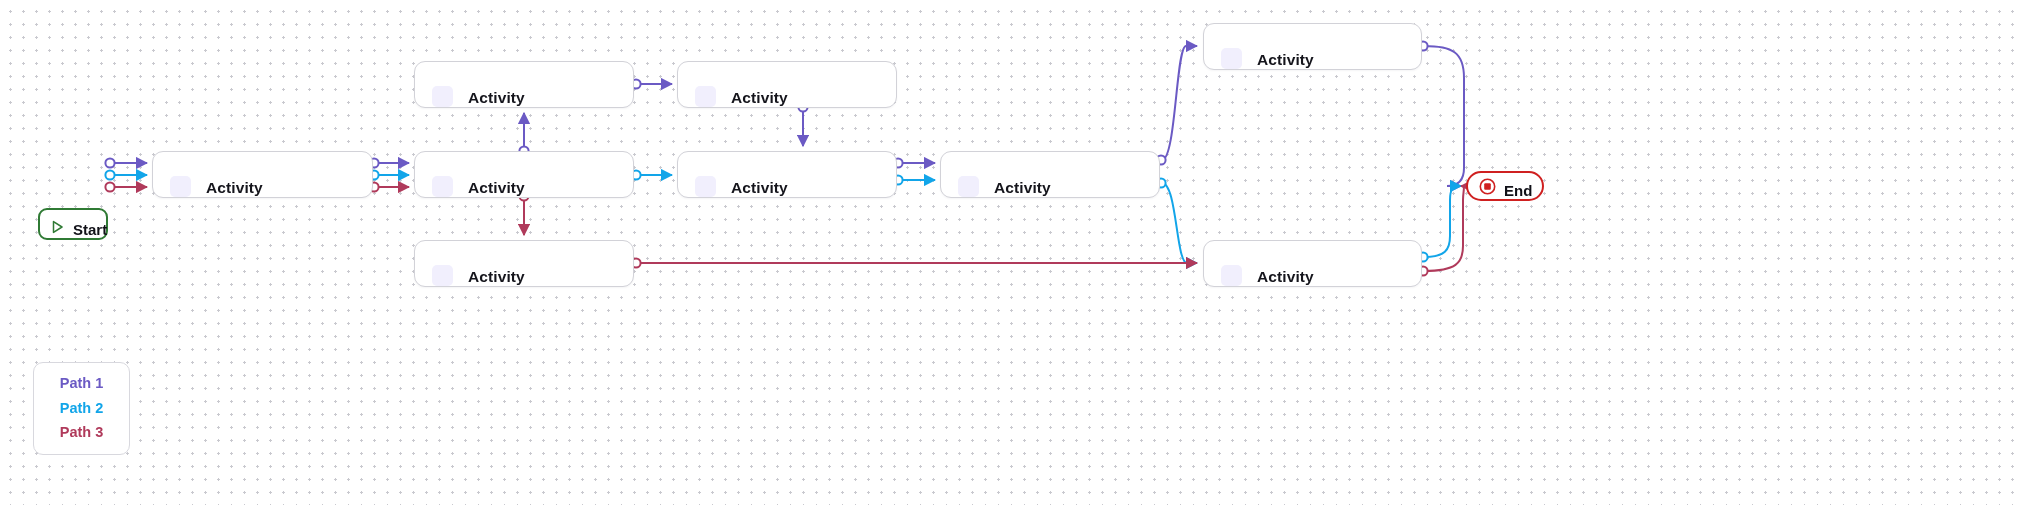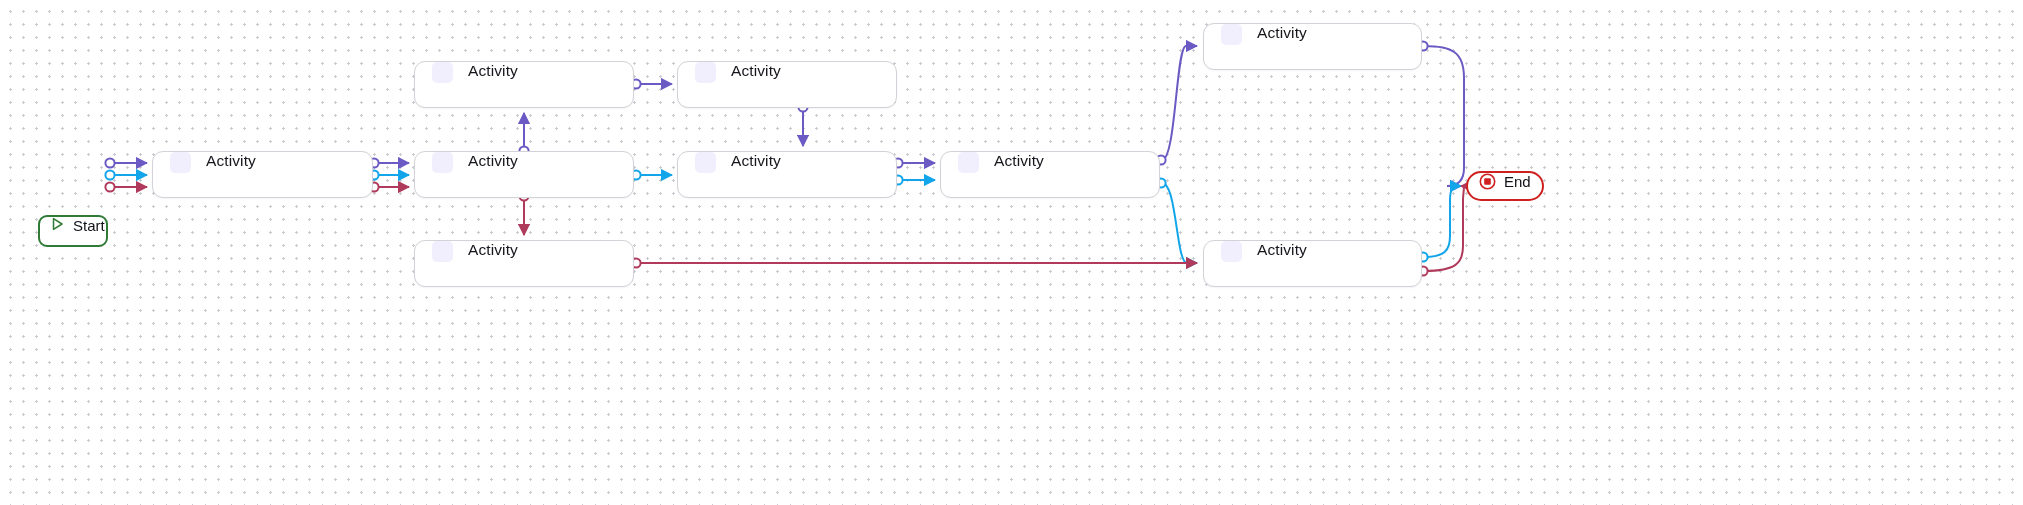--- a/index.html
+++ b/index.html
@@ -23,22 +23,23 @@
     position: absolute;
     left: 0; top: 0;
     width: 2023px;
     height: 505px;
     pointer-events: none;
   }
   .node {
     position: absolute;
     box-sizing: border-box;
     display: flex;
-    align-items: flex-start;
+    align-items: flex-end;
     background: #ffffff;
+    font-weight: bold;
   }
   .activity-node {
     border: 1.4px solid #d2d2d8;
     border-radius: 11px;
     box-shadow: 0 1px 2px rgba(20,20,40,0.045);
     padding-left: 17px;
   }
   .activity-swatch {
     width: 21px;
     height: 21px;
@@ -154,21 +155,21 @@
         <circle cx="898" cy="180" r="4.6" fill="#ffffff" stroke="#12a5e9" stroke-width="2"></circle>
         <circle cx="1161" cy="160" r="4.6" fill="#ffffff" stroke="#6b5ac4" stroke-width="2"></circle>
         <circle cx="1161" cy="183" r="4.6" fill="#ffffff" stroke="#12a5e9" stroke-width="2"></circle>
         <circle cx="636" cy="263" r="4.6" fill="#ffffff" stroke="#b03a5b" stroke-width="2"></circle>
         <circle cx="1423" cy="46" r="4.6" fill="#ffffff" stroke="#6b5ac4" stroke-width="2"></circle>
         <circle cx="1423" cy="257" r="4.6" fill="#ffffff" stroke="#12a5e9" stroke-width="2"></circle>
         <circle cx="1423" cy="271" r="4.6" fill="#ffffff" stroke="#b03a5b" stroke-width="2"></circle>
       </g>
   </svg>
 
-  <div class="node start-node" id="node-start" style="left: 38px; top: 215px; width: 70px; height: 32px; border-color: rgb(47, 122, 52);">
+  <div class="node start-node" id="node-start" style="left: 38px; top: 208px; width: 70px; height: 32px; border-color: rgb(47, 122, 52);">
     <span class="tri-icon">
       <svg width="13" height="14" viewBox="0 0 13 14" aria-hidden="true">
         <path d="M 2.5 1.6 L 11 7 L 2.5 12.4 Z" fill="none" stroke="#2f7a34" stroke-width="1.5" stroke-linejoin="round"></path>
       </svg>
     </span>
     <span class="start-label">Start</span>
   </div>
 
   <div class="node end-node" id="node-end" style="left: 1466px; top: 171px; width: 78px; height: 30px; border-color: rgb(207, 32, 32);">
     <span class="stop-icon">
@@ -212,14 +213,19 @@
       <div class="node activity-node" id="node-n8" style="left: 1203px; top: 23px; width: 219px; height: 47px; border-color: rgb(210, 210, 216); background: rgb(255, 255, 255);">
         <span class="activity-swatch" style="background: rgb(241, 239, 253);"></span>
         <span class="activity-label" style="color: rgb(21, 21, 28);">Activity</span>
       </div>
       <div class="node activity-node" id="node-n9" style="left: 1203px; top: 240px; width: 219px; height: 47px; border-color: rgb(210, 210, 216); background: rgb(255, 255, 255);">
         <span class="activity-swatch" style="background: rgb(241, 239, 253);"></span>
         <span class="activity-label" style="color: rgb(21, 21, 28);">Activity</span>
       </div>
     </div>
 
+  <div id="legend">
+      <div class="legend-item" style="color: rgb(107, 90, 196);">Path 1</div>
+      <div class="legend-item" style="color: rgb(18, 165, 233);">Path 2</div>
+      <div class="legend-item" style="color: rgb(176, 58, 91);">Path 3</div>
+    </div>
 
 </div>
 
 </body></html>

